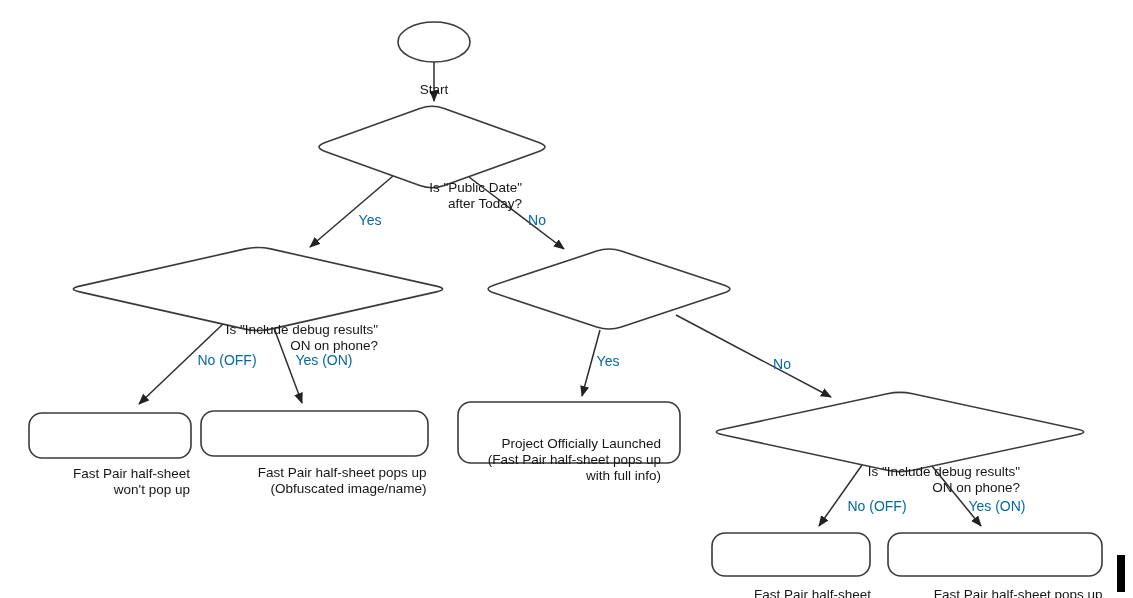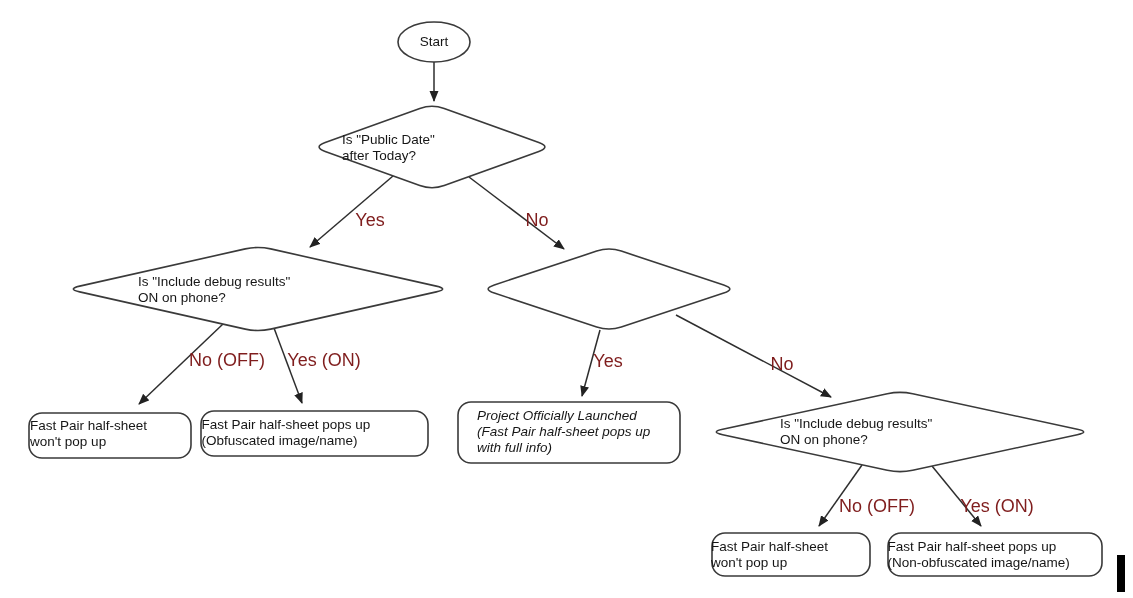--- a/index.html
+++ b/index.html
@@ -17,33 +17,34 @@
     overflow: hidden;
   }
   .canvas svg {
     position: absolute;
     left: 0;
     top: 0;
   }
   .node-label {
     position: absolute;
     transform: translate(-50%, -50%);
-    text-align: left;
+    text-align: right;
     white-space: pre-line;
     font-size: 13.5px;
     line-height: 16px;
     color: #161616;
     pointer-events: none;
+    margin-top: 48px;
   }
   .edge-label {
     position: absolute;
     transform: translate(-50%, -50%);
     white-space: nowrap;
-    font-size: 18px;
-    color: #7f1d1d;
+    font-size: 14px;
+    color: #0369a1;
     pointer-events: none;
   }
   .cursor-bar {
     position: absolute;
     left: 1117px;
     top: 555px;
     width: 8px;
     height: 37px;
     background: #000000;
   }
@@ -86,21 +87,21 @@
   <div class="node-label" style="left:432px; top:148px; width:180px;">Is "Public Date"
 after Today?</div>
   <div class="node-label" style="left:258px; top:290px; width:240px;">Is "Include debug results"
 ON on phone?</div>
   <div class="node-label" style="left:900px; top:432px; width:240px;">Is "Include debug results"
 ON on phone?</div>
   <div class="node-label" style="left:110px; top:434px; width:160px;">Fast Pair half-sheet
 won't pop up</div>
   <div class="node-label" style="left:314px; top:433px; width:225px;">Fast Pair half-sheet pops up
 (Obfuscated image/name)</div>
-  <div class="node-label" style="left:569px; top:432px; width:184px;font-style:italic;">Project Officially Launched
+  <div class="node-label" style="left:569px; top:412px; width:184px;">Project Officially Launched
 (Fast Pair half-sheet pops up
 with full info)</div>
   <div class="node-label" style="left:791px; top:555px; width:160px;">Fast Pair half-sheet
 won't pop up</div>
   <div class="node-label" style="left:995px; top:555px; width:215px;">Fast Pair half-sheet pops up
 (Non-obfuscated image/name)</div>
 
   <div class="edge-label" style="left:370px; top:220px;">Yes</div>
   <div class="edge-label" style="left:537px; top:220px;">No</div>
   <div class="edge-label" style="left:227px; top:360px;">No (OFF)</div>

